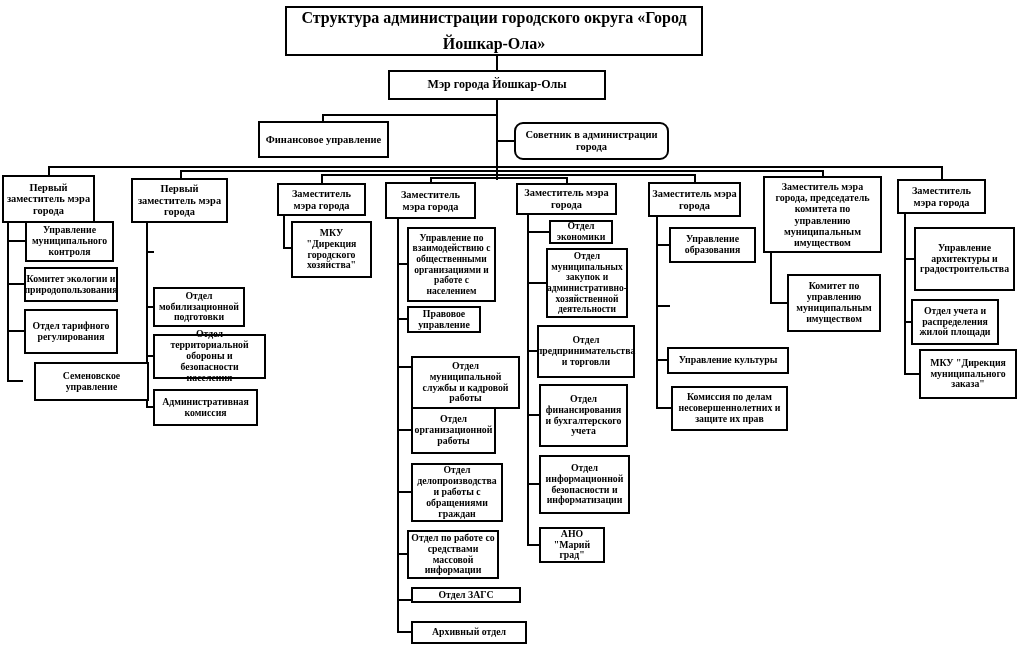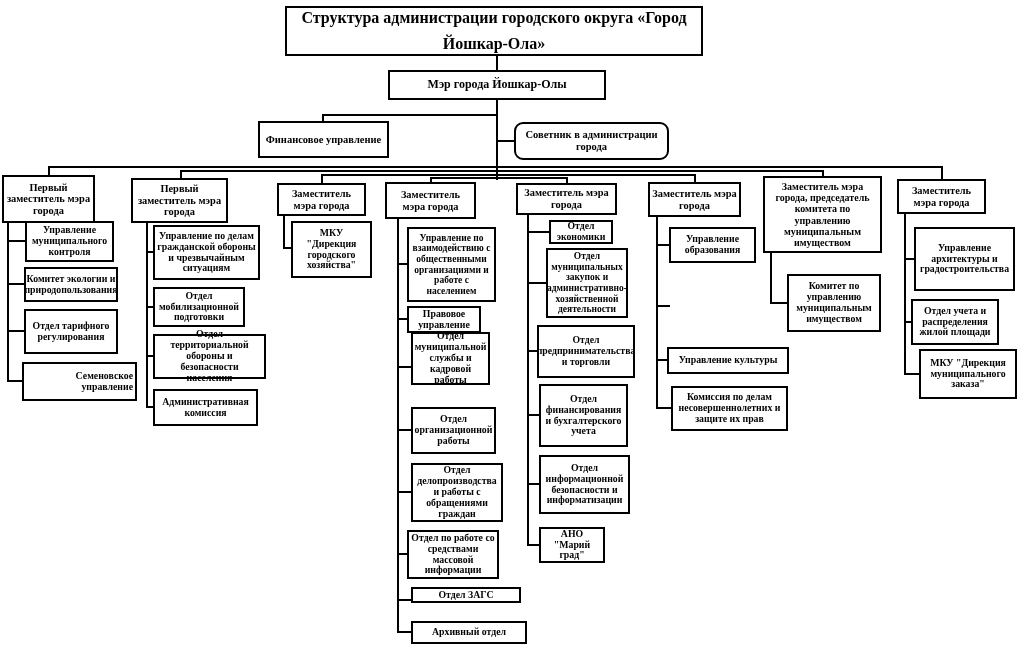--- a/index.html
+++ b/index.html
@@ -29,32 +29,31 @@
   <div class="box head" style="left:277px;top:183px;width:89px;height:33px;">Заместитель мэра города</div>
   <div class="box head" style="left:385px;top:182px;width:91px;height:37px;">Заместитель мэра города</div>
   <div class="box head" style="left:516px;top:183px;width:101px;height:32px;">Заместитель мэра города</div>
   <div class="box head" style="left:648px;top:182px;width:93px;height:35px;">Заместитель мэра города</div>
   <div class="box head" style="left:763px;top:176px;width:119px;height:77px;font-size:10px;">Заместитель мэра города, председатель комитета по управлению муниципальным имуществом</div>
   <div class="box head" style="left:897px;top:179px;width:89px;height:35px;">Заместитель мэра города</div>
 
   <div class="box" style="left:25px;top:221px;width:89px;height:41px;">Управление муниципального контроля</div>
   <div class="box" style="left:24px;top:267px;width:94px;height:35px;">Комитет экологии и природопользования</div>
   <div class="box" style="left:24px;top:309px;width:94px;height:45px;">Отдел тарифного регулирования</div>
-  <div class="box" style="left:22px;top:362px;width:115px;height:39px;text-align:right;">Семеновское управление</div>
+  <div class="box" style="left:34px;top:362px;width:115px;height:39px;">Семеновское управление</div>
 
-  <div class="box" style="left:153px;top:225px;width:107px;height:55px;">Управление по делам гражданской обороны и чрезвычайным ситуациям</div>
   <div class="box" style="left:153px;top:287px;width:92px;height:40px;">Отдел мобилизационной подготовки</div>
   <div class="box" style="left:153px;top:334px;width:113px;height:45px;">Отдел территориальной обороны и безопасности населения</div>
   <div class="box" style="left:153px;top:389px;width:105px;height:37px;">Административная комиссия</div>
 
   <div class="box" style="left:291px;top:221px;width:81px;height:57px;">МКУ "Дирекция городского хозяйства"</div>
 
   <div class="box" style="left:407px;top:227px;width:89px;height:75px;font-size:9.5px;">Управление по взаимодействию с общественными организациями и работе с населением</div>
   <div class="box" style="left:407px;top:306px;width:74px;height:27px;text-align:center;">Правовое управление</div>
-  <div class="box" style="left:411px;top:332px;width:79px;height:53px;">Отдел муниципальной службы и кадровой работы</div>
+  <div class="box" style="left:411px;top:356px;width:109px;height:53px;">Отдел муниципальной службы и кадровой работы</div>
   <div class="box" style="left:411px;top:407px;width:85px;height:47px;">Отдел организационной работы</div>
   <div class="box" style="left:411px;top:463px;width:92px;height:59px;">Отдел делопроизводства и работы с обращениями граждан</div>
   <div class="box" style="left:407px;top:530px;width:92px;height:49px;">Отдел по работе со средствами массовой информации</div>
   <div class="box" style="left:411px;top:587px;width:110px;height:16px;">Отдел ЗАГС</div>
   <div class="box" style="left:411px;top:621px;width:116px;height:23px;">Архивный отдел</div>
 
   <div class="box" style="left:549px;top:220px;width:64px;height:24px;">Отдел экономики</div>
   <div class="box" style="left:546px;top:248px;width:82px;height:70px;font-size:9.5px;">Отдел муниципальных закупок и административно-хозяйственной деятельности</div>
   <div class="box" style="left:537px;top:325px;width:98px;height:53px;">Отдел предпринимательства и торговли</div>
   <div class="box" style="left:539px;top:384px;width:89px;height:63px;">Отдел финансирования и бухгалтерского учета</div>

